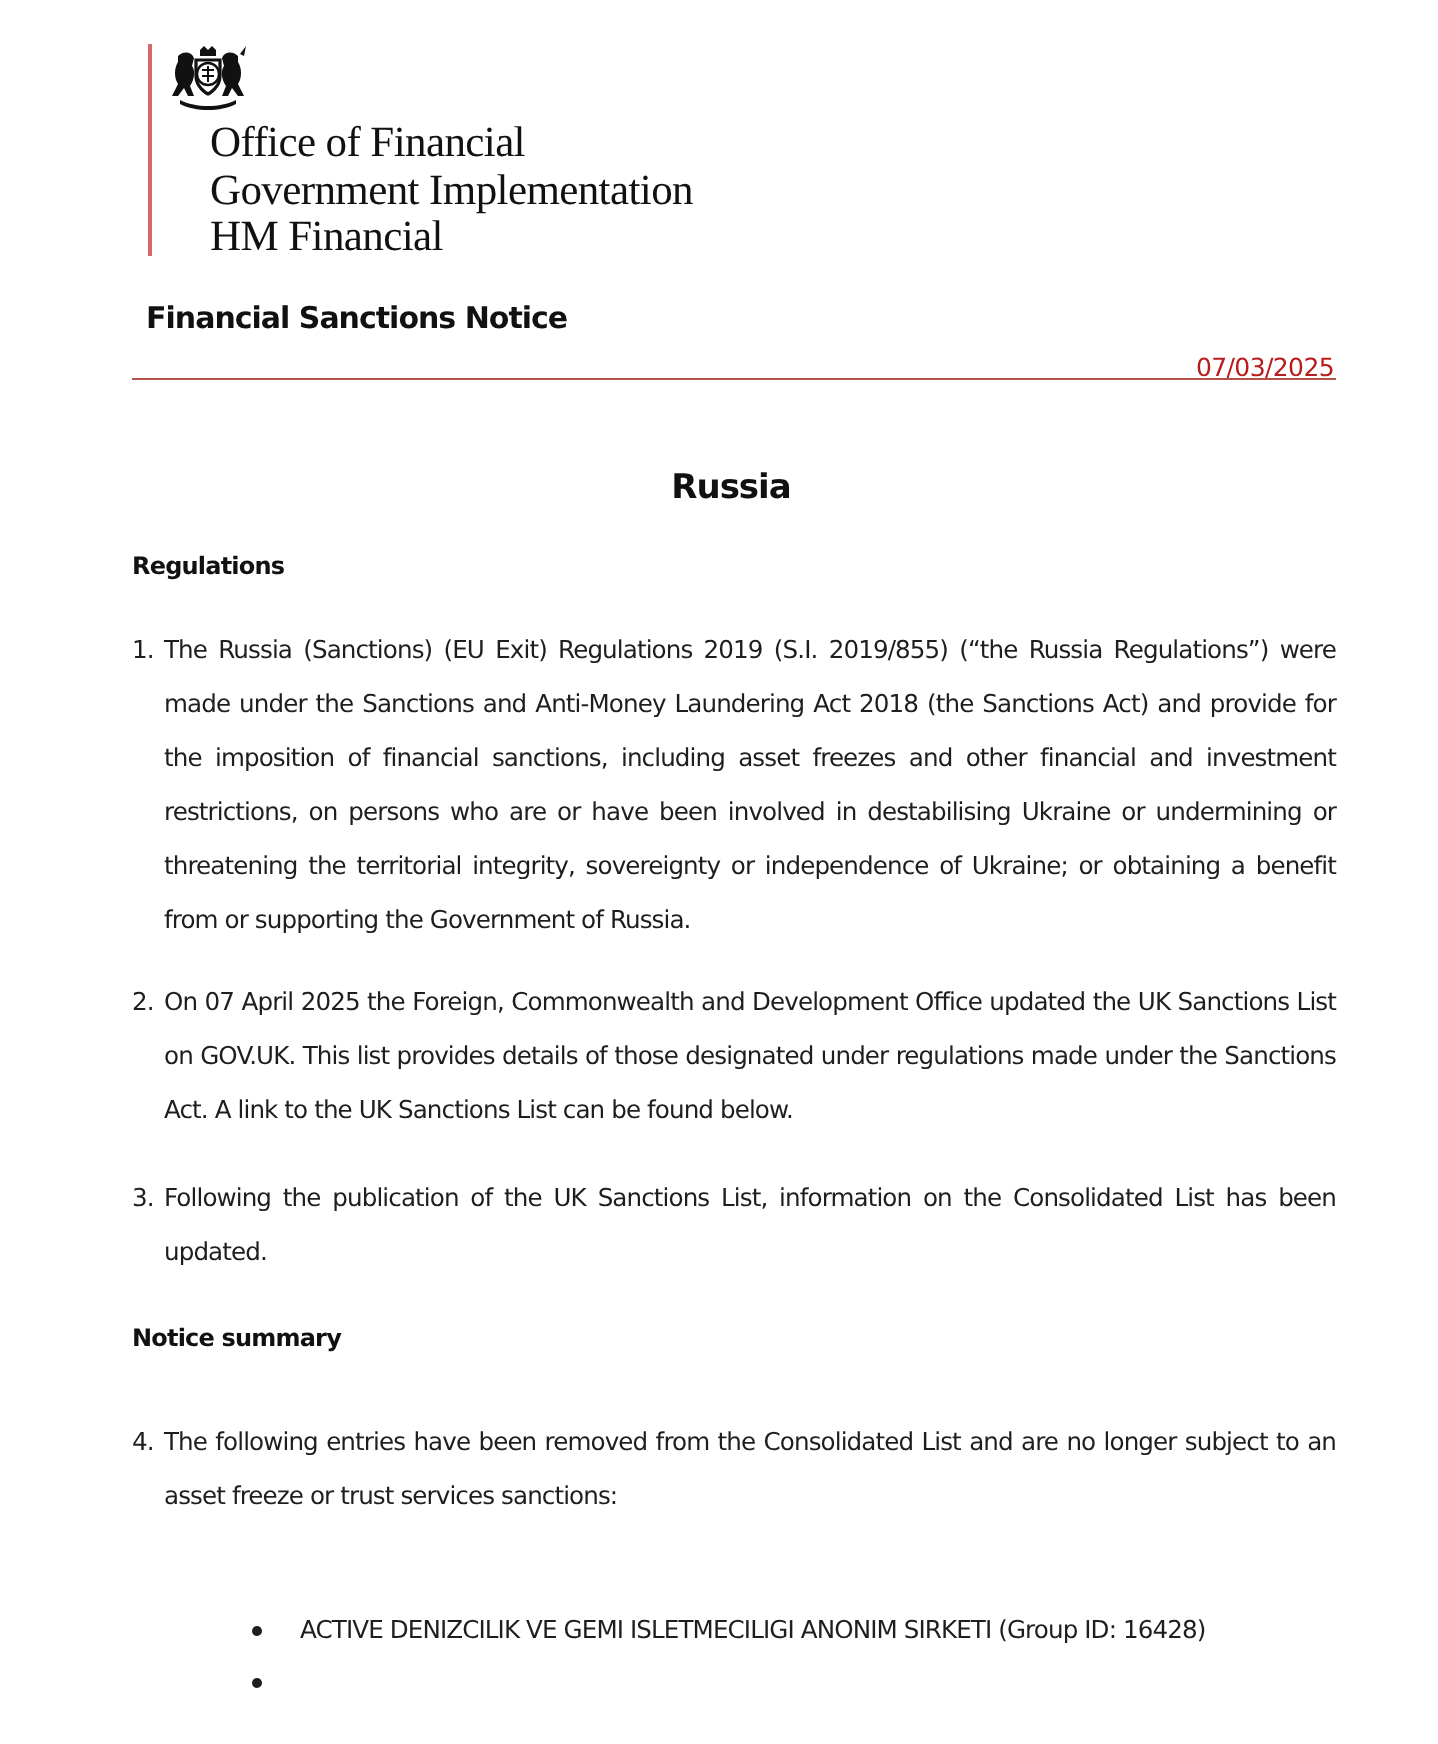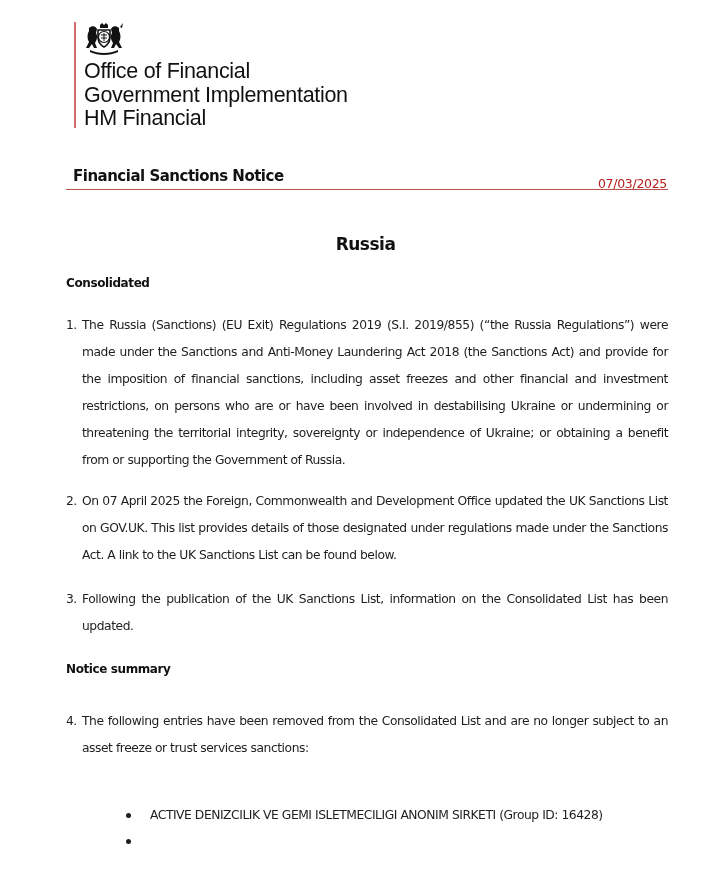--- a/index.html
+++ b/index.html
@@ -7,25 +7,25 @@
       width: 719px; height: 872px; position: relative; overflow: hidden;
       font-family: "Liberation Sans", sans-serif; color: #1a1a1a;
     }
     .logo-block {
       position: absolute; left: 74px; top: 22px;
       border-left: 2px solid #d4686a;
       padding-left: 8px; height: 106px;
     }
     .crest { width: 40px; height: 34px; display: block; margin-top: 0px; margin-left: 0px; }
     .logo-text {
-      font-family: Liberation Sans, sans-serif; font-size: 21.5px;
-      line-height: 23.5px; color: #111; letter-spacing: -0.3px; margin-top: 4px;
+      font-family: Liberation Serif, serif; font-size: 21.5px;
+      line-height: 23.5px; color: #111; letter-spacing: -0.3px; margin-top: 4px; margin-left: 21px;
     }
     .notice-title {
-      position: absolute; left: 73px; top: 167px;
+      position: absolute; left: 73px; top: 150px;
       font-family: "DejaVu Sans", sans-serif; font-weight: bold;
       font-size: 15px; letter-spacing: -0.5px; color: #111;
     }
     .date {
       position: absolute; right: 52px; top: 176px;
       font-family: "DejaVu Sans", sans-serif; font-size: 12.5px; color: #b91c1c;
       letter-spacing: -0.3px;
     }
     .rule {
       position: absolute; left: 66px; width: 602px; top: 189px;
@@ -87,21 +87,21 @@
     <div>HM Financial</div>
   </div>
 </div>
 
 <div class="notice-title">Financial Sanctions Notice</div>
 <div class="date">07/03/2025</div>
 <div class="rule"></div>
 
 <div class="doc-heading">Russia</div>
 
-<div class="section-heading" style="top:276px;">Consolidated</div>
+<div class="section-heading" style="top:276px;">Regulations</div>
 
 <div class="para" style="top:312px;">
   <span class="num">1.</span>
   <div class="body last-left">The Russia (Sanctions) (EU Exit) Regulations 2019 (S.I. 2019/855) (“the Russia Regulations”) were made under the Sanctions and Anti-Money Laundering Act 2018 (the Sanctions Act) and provide for the imposition of financial sanctions, including asset freezes and other financial and investment restrictions, on persons who are or have been involved in destabilising Ukraine or undermining or threatening the territorial integrity, sovereignty or independence of Ukraine; or obtaining a benefit from or supporting the Government of Russia.</div>
 </div>
 
 <div class="para" style="top:488px;">
   <span class="num">2.</span>
   <div class="body last-left">On 07 April 2025 the Foreign, Commonwealth and Development Office updated the UK Sanctions List on GOV.UK. This list provides details of those designated under regulations made under the Sanctions Act. A link to the UK Sanctions List can be found below.</div>
 </div>

